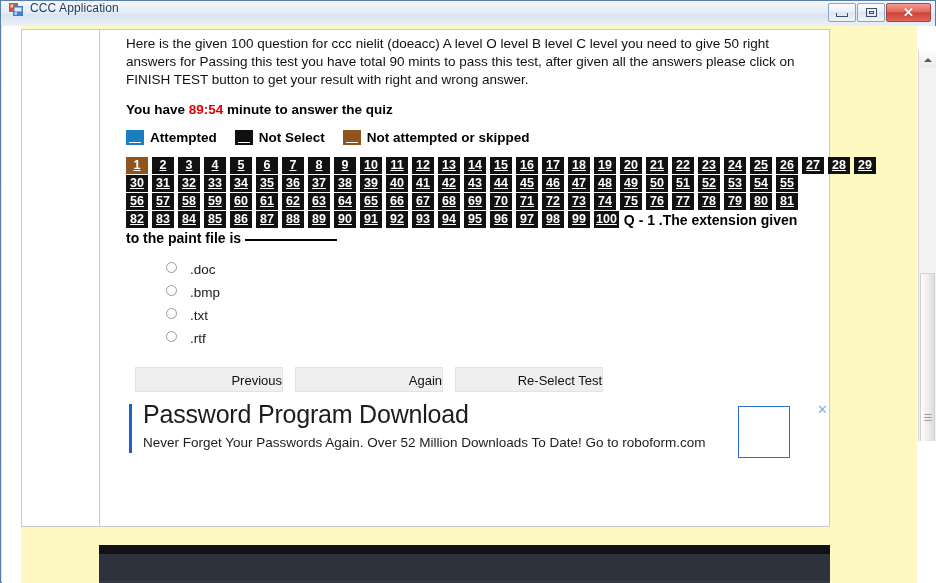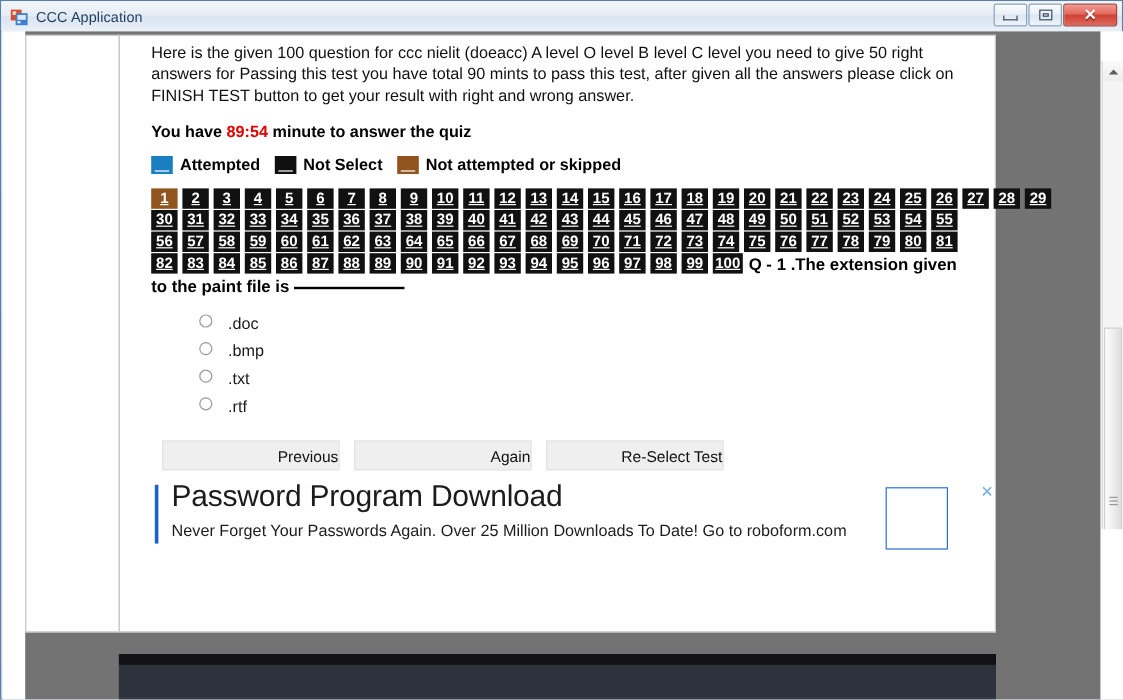--- a/index.html
+++ b/index.html
@@ -11,21 +11,21 @@
   
   .window{
     position:absolute;left:0;top:0;width:936px;height:583px;
     background:linear-gradient(to bottom,#e8eef7 0%,#dbe5f1 40%,#d2dcea 100%);
     border:1px solid #5b7ea8;
     box-sizing:border-box;
   }
   .titlebar{
     position:absolute;left:0;top:0;right:0;height:25px;
     background:linear-gradient(to bottom,#f3f7fb 0%,#e4ecf5 48%,#dae4f0 52%,#e9f0f8 100%);
-    display:flex;align-items:center;
+    display:flex;
     border-bottom:1px solid #b9c9dc;
   }
   .app-icon{
     width:16px;height:16px;margin-left:7px;margin-right:6px;
     position:relative;flex:none;
   }
   .title-text{
     font-size:12px;color:#1d3c5c;font-family:"Liberation Sans",sans-serif;
     letter-spacing:.1px;
   }
@@ -45,21 +45,21 @@
   .wb .glyph-max:after{content:"";position:absolute;left:2px;top:2px;right:2px;bottom:2px;border:1px solid #3a4f66;}
   .wb .glyph-x{color:#ffffff;font-size:13px;font-weight:bold;line-height:1;text-shadow:0 1px 0 rgba(0,0,0,.35);font-family:"Liberation Sans",sans-serif;}
 
   
   .client{
     position:absolute;left:1px;top:25px;width:934px;height:557px;
     background:#ffffff;overflow:hidden;
   }
   .page-surface{
     position:absolute;left:19px;top:0px;width:896px;height:557px;
-    background:#737373;overflow:hidden;
+    background:#fef9c3;overflow:hidden;
   }
   .left-pane{
     position:absolute;left:0px;top:3px;width:78px;height:498px;
     background:#ffffff;border:1px solid #c9c9c9;border-right:none;box-sizing:border-box;
   }
   .content-pane{
     position:absolute;left:78px;top:3px;width:731px;height:498px;
     background:#ffffff;border:1px solid #c9c9c9;box-sizing:border-box;
     padding:0;
   }
@@ -70,21 +70,21 @@
   .intro{
     font-size:13.5px;color:#111111;line-height:18px;
     font-family:"Liberation Sans",sans-serif;
     width:692px;
   }
   .timer-line{
     margin-top:13px;font-size:13.5px;font-weight:bold;color:#000000;
   }
   .timer-val{color:#e00000;font-weight:bold;}
 
-  .legend{margin-top:13px;display:flex;align-items:flex-start;gap:0px;}
+  .legend{margin-top:13px;display:flex;align-items:flex-start;gap:6px;}
   .legend-item{display:flex;align-items:flex-end;margin-right:12px;}
   .sw{
     width:18px;height:15px;display:inline-block;position:relative;margin-right:6px;
   }
   .sw:after{
     content:"";position:absolute;left:3px;right:3px;bottom:2px;height:1px;background:#ffffff;
   }
   .legend-label{font-size:13.5px;color:#000;font-weight:bold;line-height:15px;}
 
   
@@ -287,21 +287,21 @@
 
           <div class="btnrow">
             <div class="btn">Previous</div>
             <div class="btn">Again</div>
             <div class="btn">Re-Select Test</div>
           </div>
 
           <div class="ad">
             <div class="ad-bar"></div>
             <div class="ad-title">Password Program Download</div>
-            <div class="ad-sub">Never Forget Your Passwords Again. Over 25 Million Downloads To Date! Go to roboform.com</div>
+            <div class="ad-sub">Never Forget Your Passwords Again. Over 52 Million Downloads To Date! Go to roboform.com</div>
             <div class="ad-box"></div>
             <div class="ad-close">✕</div>
           </div>
 
         </div>
       </div>
 
       <div class="footer-dark">
         <div class="footer-top-strip"></div>
         <div class="footer-divider"></div>

